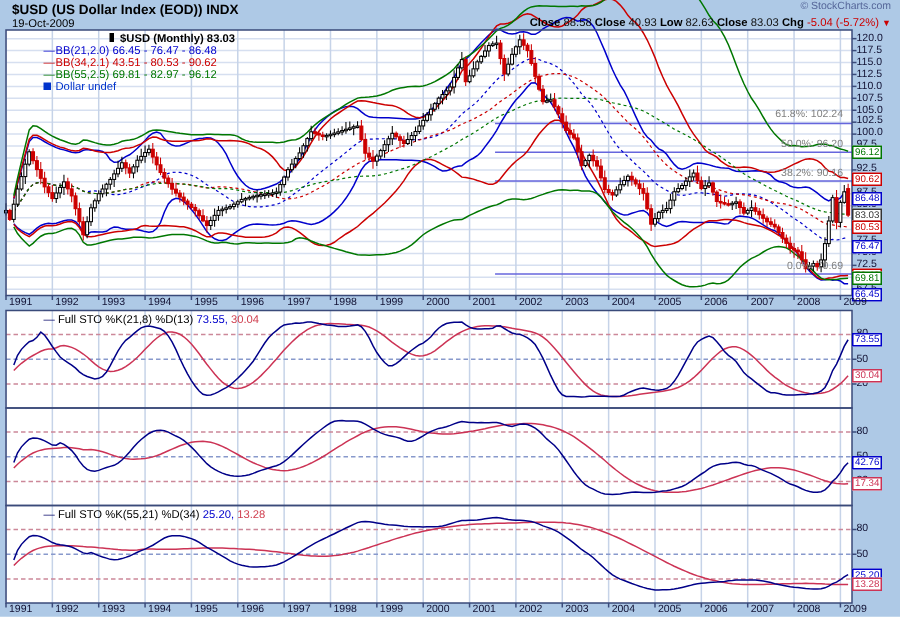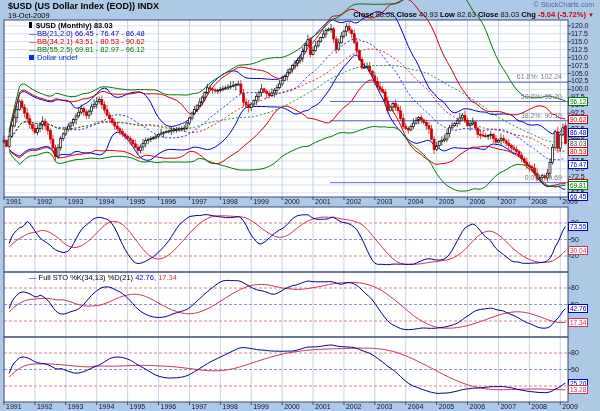--- a/index.html
+++ b/index.html
@@ -10,25 +10,25 @@
     -webkit-font-smoothing:antialiased;
   }
   #chart-root *{box-sizing:border-box;}
   svg{position:absolute;left:0;top:0;}
   .layer{position:absolute;left:0;top:0;width:600px;height:411px;pointer-events:none;}
   .t-title{position:absolute;left:8px;top:1px;font-size:9px;font-weight:bold;color:#000;}
   .t-copy{position:absolute;right:6px;top:1px;font-size:7px;color:#556699;}
   .t-date{position:absolute;left:8px;top:11px;font-size:7.5px;color:#000;}
   .quote{position:absolute;right:6px;top:10px;font-size:7.5px;color:#111;white-space:nowrap;}
   .quote b{color:#000;}
-  .quote .chg{color:#cc0000;font-weight:bold;}
+  .quote .chg{color:#cc0000;font-weight:normal;}
   .quote .dd{color:#cc0000;font-size:6px;}
   .legend{position:absolute;left:29px;top:22px;font-size:7.5px;line-height:8px;white-space:nowrap;}
   .legend .row{height:8px;}
-  .lg-sym{color:#000;font-weight:bold;}
+  .lg-sym{color:#000;font-weight:bold;margin-left:44px;}
   .lg-bb21{color:#0000cc;}
   .lg-bb34{color:#cc0000;}
   .lg-bb55{color:#007700;}
   .lg-vol{color:#0033cc;}
   .sw{display:inline-block;width:8px;}
   .cndl-ico{display:inline-block;width:3px;height:6px;background:#000;margin-right:4px;}
   .vol-ico{display:inline-block;width:5px;height:5px;background:#0033cc;margin-right:3px;}
   .tick{position:absolute;left:571px;font-size:7px;color:#111133;line-height:8px;}
   .stick{position:absolute;left:571px;font-size:7px;color:#111133;line-height:8px;}
   .vbox{position:absolute;left:568px;font-size:6.5px;line-height:7px;background:#fff;
@@ -707,21 +707,22 @@
     </span>
 
     <div class="legend">
       <div class="row lg-sym"><span class="cndl-ico"></span><span>$USD (Monthly) 83.03</span></div>
       <div class="row lg-bb21"><span class="sw">—</span><span>BB(21,2.0) 66.45 - 76.47 - 86.48</span></div>
       <div class="row lg-bb34"><span class="sw">—</span><span>BB(34,2.1) 43.51 - 80.53 - 90.62</span></div>
       <div class="row lg-bb55"><span class="sw">—</span><span>BB(55,2.5) 69.81 - 82.97 - 96.12</span></div>
       <div class="row lg-vol"><span class="vol-ico"></span><span>Dollar undef</span></div>
     </div>
 
-    <div class="plabel" style="top:273px"><span class="psw">— </span><span>Full STO %K(34,13) %D(21)</span> <span class="kv">42.76</span><span class="kv">,</span> <span class="dv">17.34</span></div>
+    <div class="plabel" style="top:208px"><span class="psw">— </span><span>Full STO %K(21,8) %D(13)</span> <span class="kv">73.55</span><span class="kv">,</span> <span class="dv">30.04</span></div>
+    <div class="plabel" style="top:338px"><span class="psw">— </span><span>Full STO %K(55,21) %D(34)</span> <span class="kv">25.20</span><span class="kv">,</span> <span class="dv">13.28</span></div>
 
     <div id="gen-layer">
         <div class="fiblab" style="right:38px;top:73.2818181818182px">61.8%: 102.24</div>
         <div class="fiblab" style="right:38px;top:92.5px">50.0%: 96.20</div>
         <div class="fiblab" style="right:38px;top:111.71818181818183px">38.2%: 90.16</div>
         <div class="fiblab" style="right:38px;top:173.66818181818184px">0.0%: 70.69</div>
         <div class="tick" style="top:21.772727272727273px">120.0</div>
         <div class="tick" style="top:29.727272727272727px">117.5</div>
         <div class="tick" style="top:37.68181818181818px">115.0</div>
         <div class="tick" style="top:45.63636363636364px">112.5</div>

